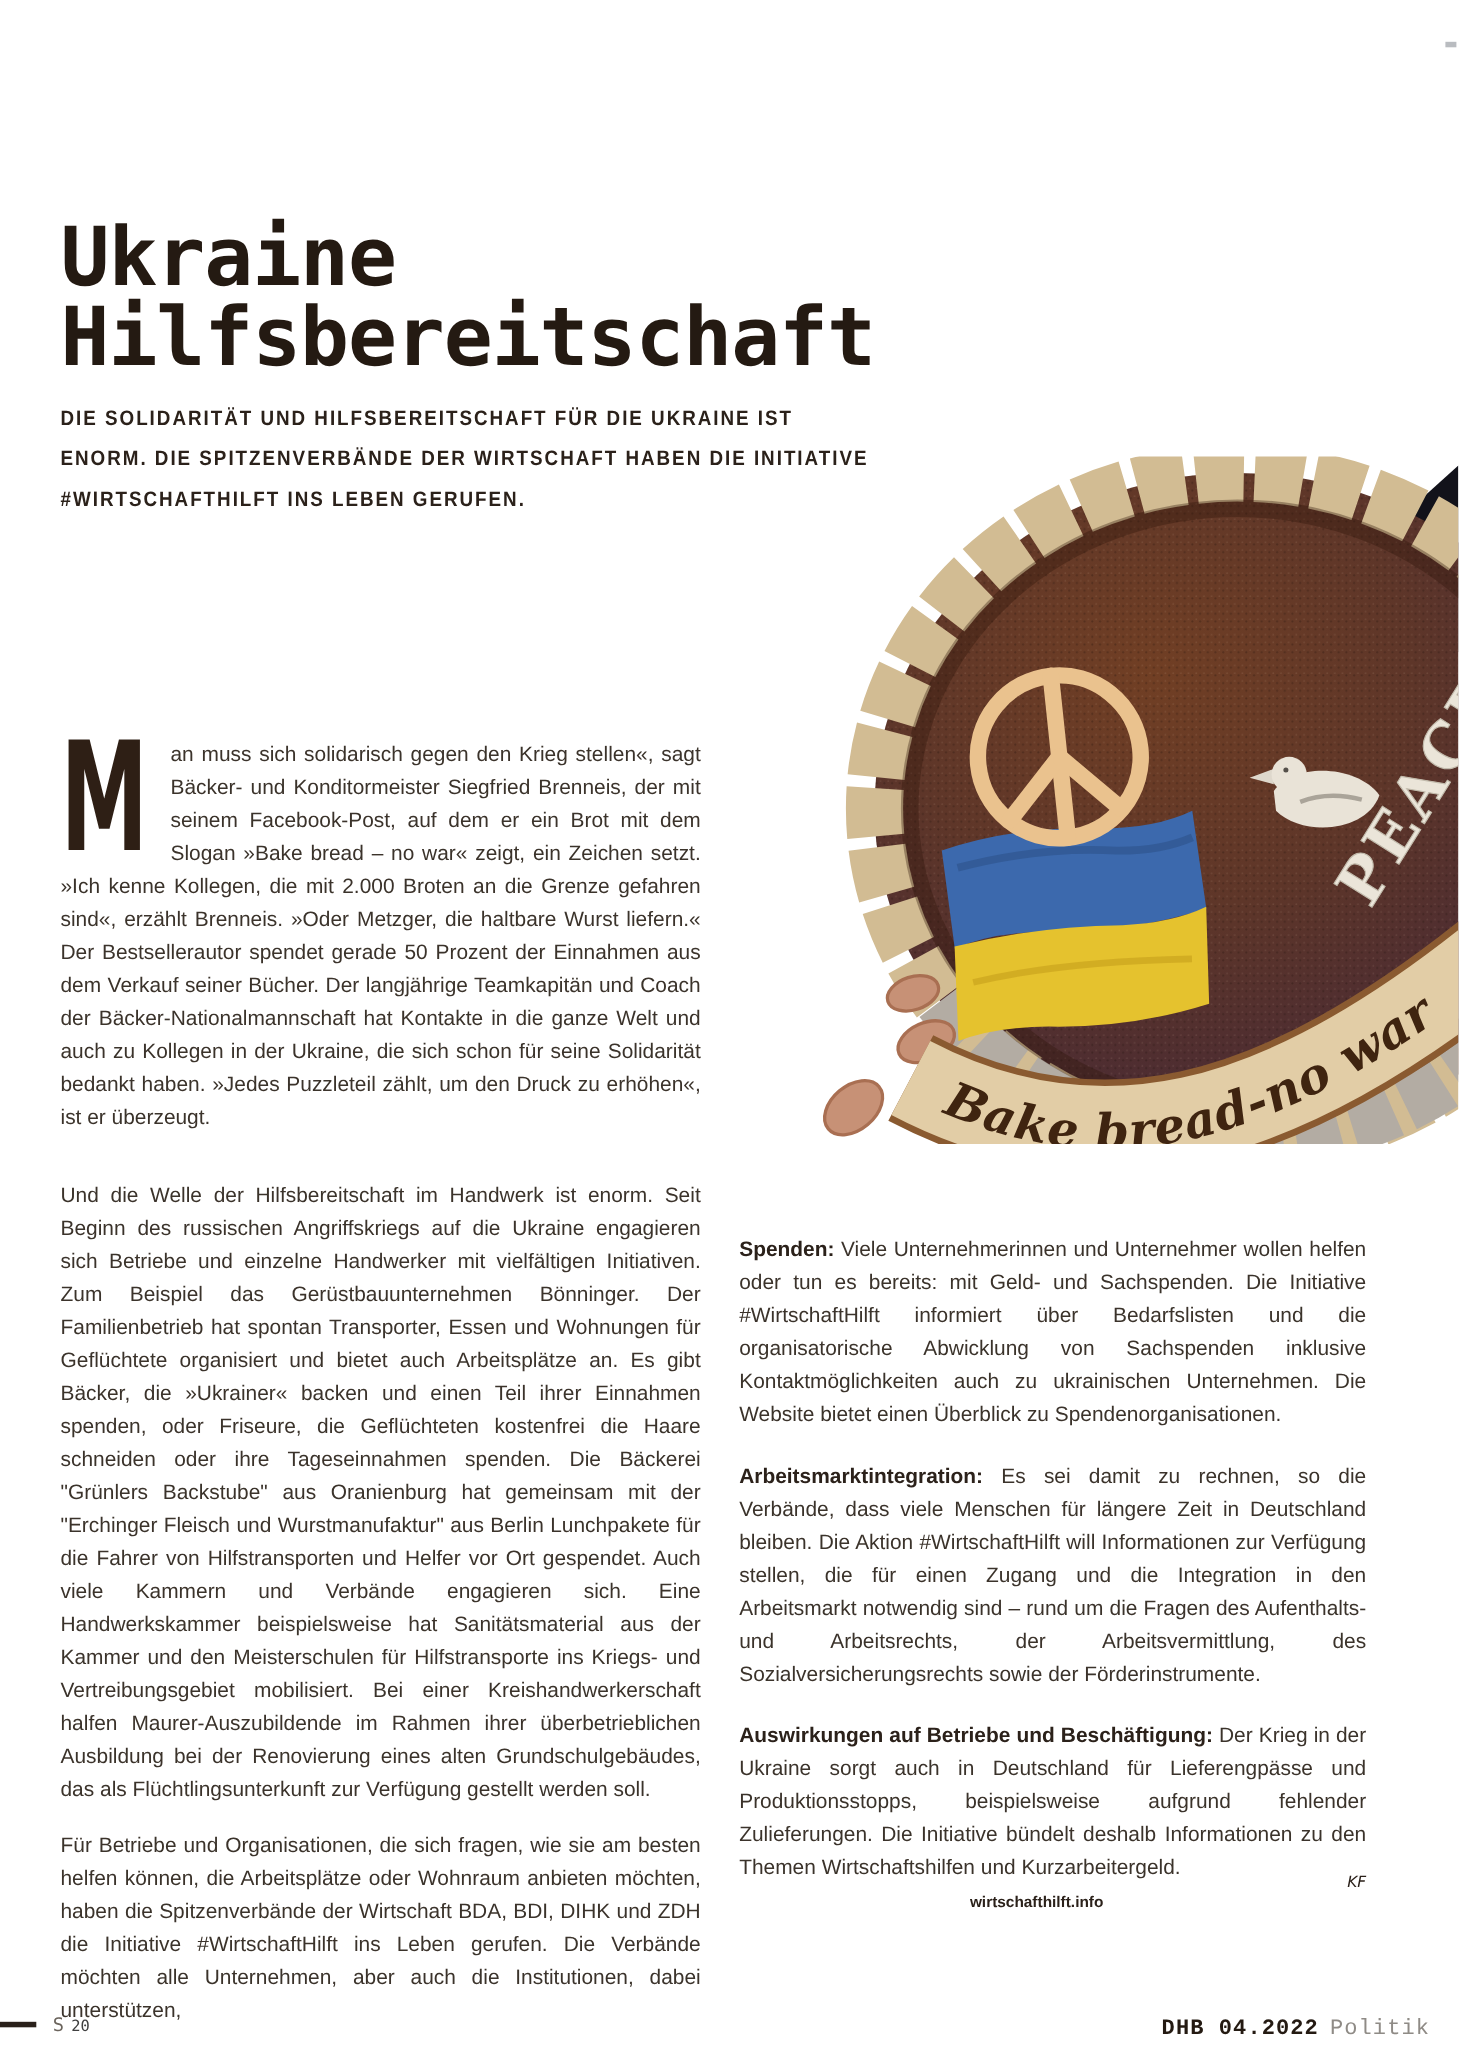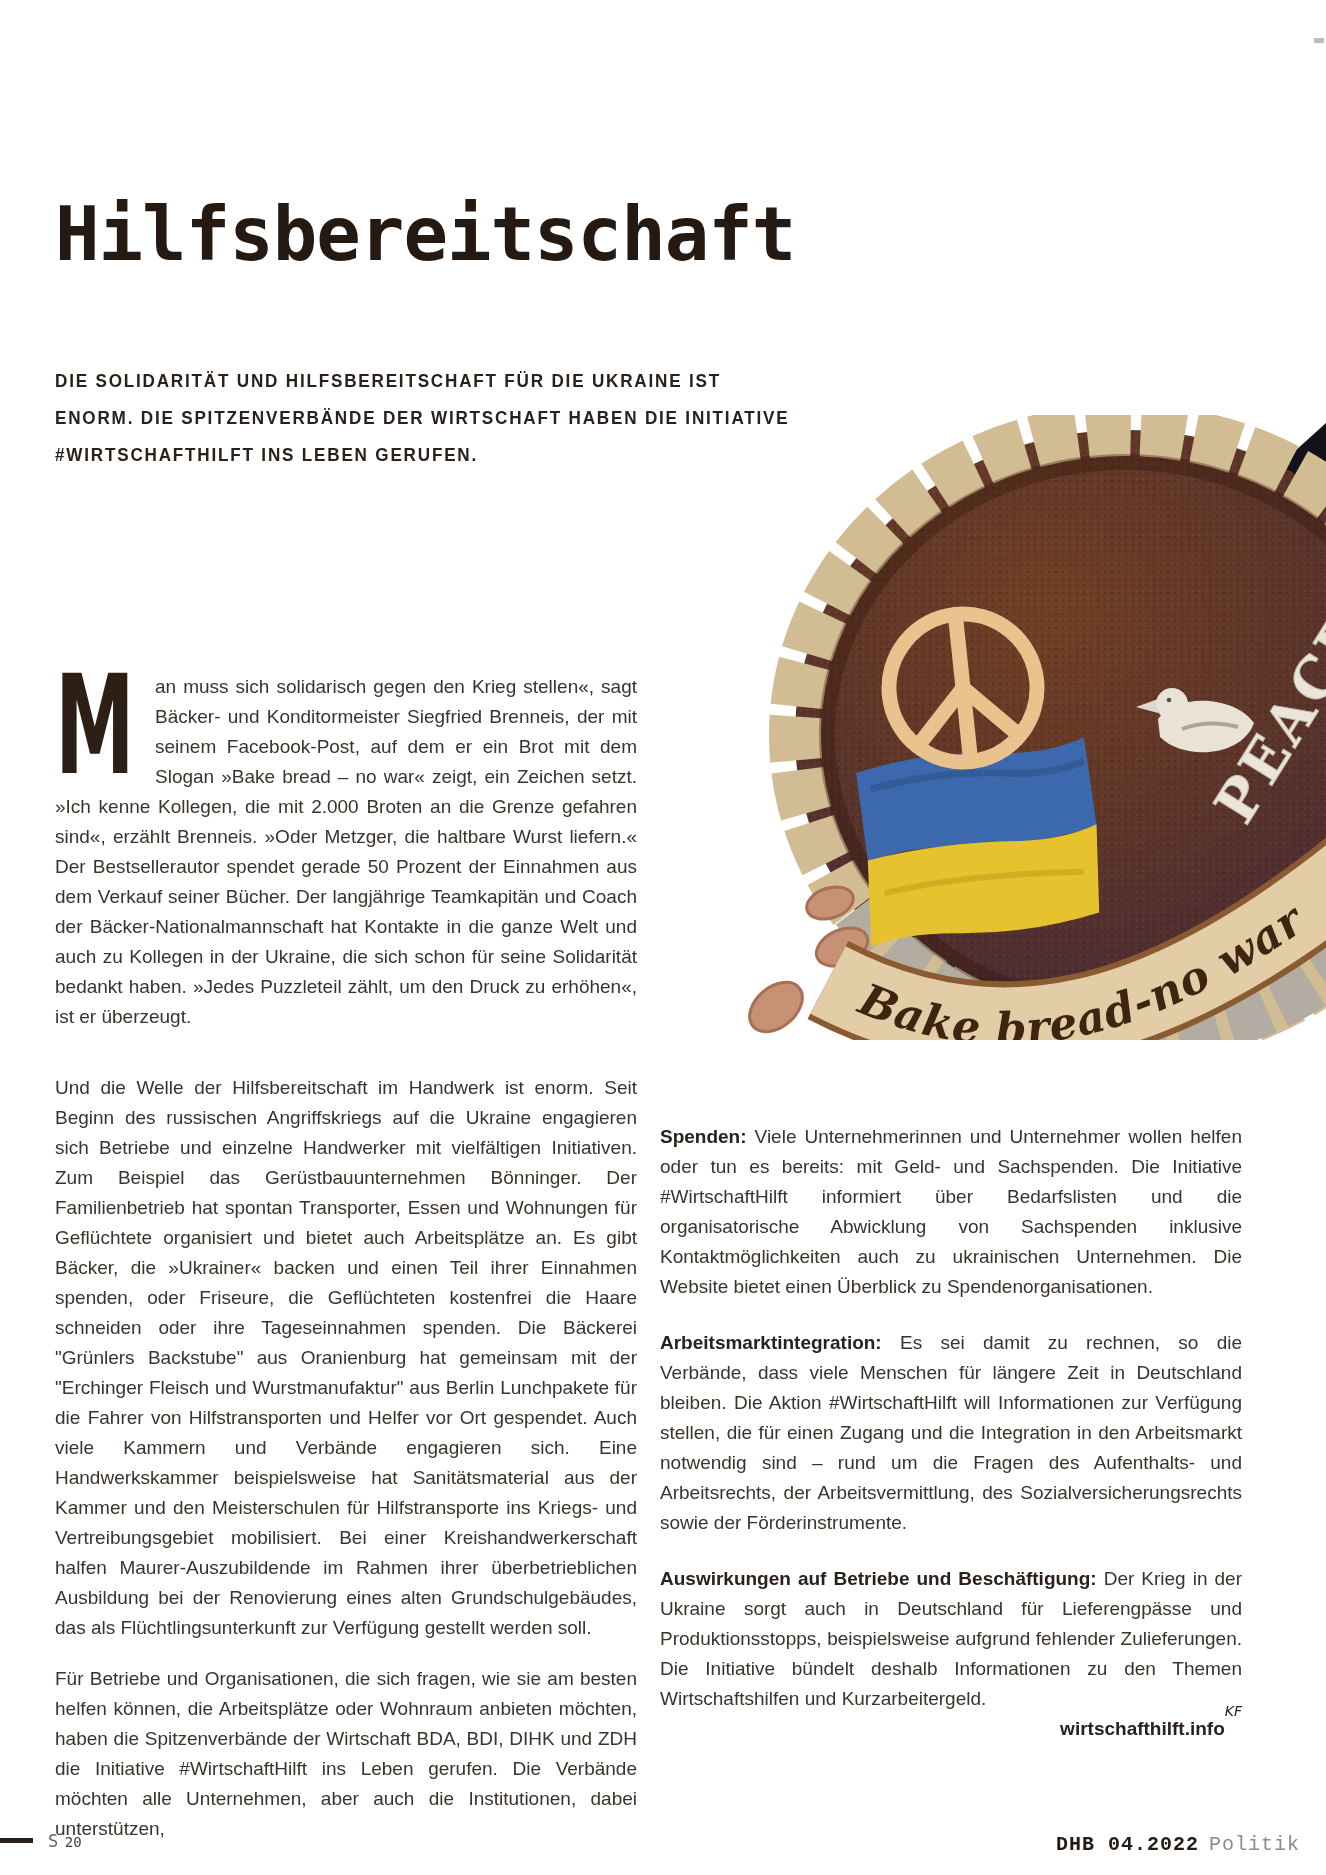--- a/index.html
+++ b/index.html
@@ -17,28 +17,28 @@
             color:#2b211a;transform:scaleX(.9);transform-origin:left top;white-space:nowrap;}
 
   
   .col{position:absolute;width:582px;font-size:19px;line-height:30px;
        text-align:justify;color:#3b332b;}
   .col p{margin:0;}
   .col-left{left:55px;top:672px;}
   .col-right{left:660px;top:1096px;}
   .col-left .p2{margin-top:41px;}
   .col-left .p3{margin-top:21px;}
-  .col-right .sec{margin-top:26px;}
+  .col-right .sec{margin-top:26px;margin-left:12px;}
   .col b, .col strong{color:#2b211a;}
   .dropcap{float:left;width:86px;height:96px;margin:6px 14px 0 0;
            font-family:"DejaVu Sans",sans-serif;font-weight:bold;font-size:138px;line-height:96px;
            color:#2e1f15;transform:scaleX(.58);transform-origin:left top;}
   .kf{float:right;font-family:"DejaVu Sans",sans-serif;font-style:italic;font-weight:normal;
       font-size:14px;color:#2b211a;margin-top:12px;}
-  .weblink{margin-top:6px;font-weight:bold;font-size:19px;color:#2b211a;text-align:right;}
+  .weblink{margin-top:6px;font-weight:bold;font-size:14px;color:#2b211a;text-align:center;}
 
   
   .photo{position:absolute;left:690px;top:415px;width:636px;height:625px;}
 
   
   .footer-rule{position:absolute;left:0;top:1838px;width:33px;height:5px;background:#2a211b;}
   .folio{position:absolute;left:48px;top:1831px;white-space:nowrap;}
   .folio .s{font-family:"DejaVu Sans Mono",monospace;font-size:17px;letter-spacing:2px;color:#6b645c;}
   .folio .num{font-family:"DejaVu Sans Mono",monospace;font-weight:normal;font-size:14px;color:#404040;}
   .issue{position:absolute;left:1056px;top:1833px;white-space:nowrap;
@@ -47,20 +47,21 @@
   .issue .sect{color:#8f8b86;margin-left:10px;}
 
   .trim-mark{position:absolute;left:1314px;top:38px;width:10px;height:5px;background:#b9bcc0;}
 </style>
 </head>
 <body>
 
 <div class="page">
 
   <div class="title">
+    <div>Ukraine</div>
     <div>Hilfsbereitschaft</div>
   </div>
 
   <div class="subtitle">
     <div>DIE SOLIDARITÄT UND HILFSBEREITSCHAFT FÜR DIE UKRAINE IST</div>
     <div>ENORM. DIE SPITZENVERBÄNDE DER WIRTSCHAFT HABEN DIE INITIATIVE</div>
     <div>#WIRTSCHAFTHILFT INS LEBEN GERUFEN.</div>
   </div>
 
   <div class="photo">

